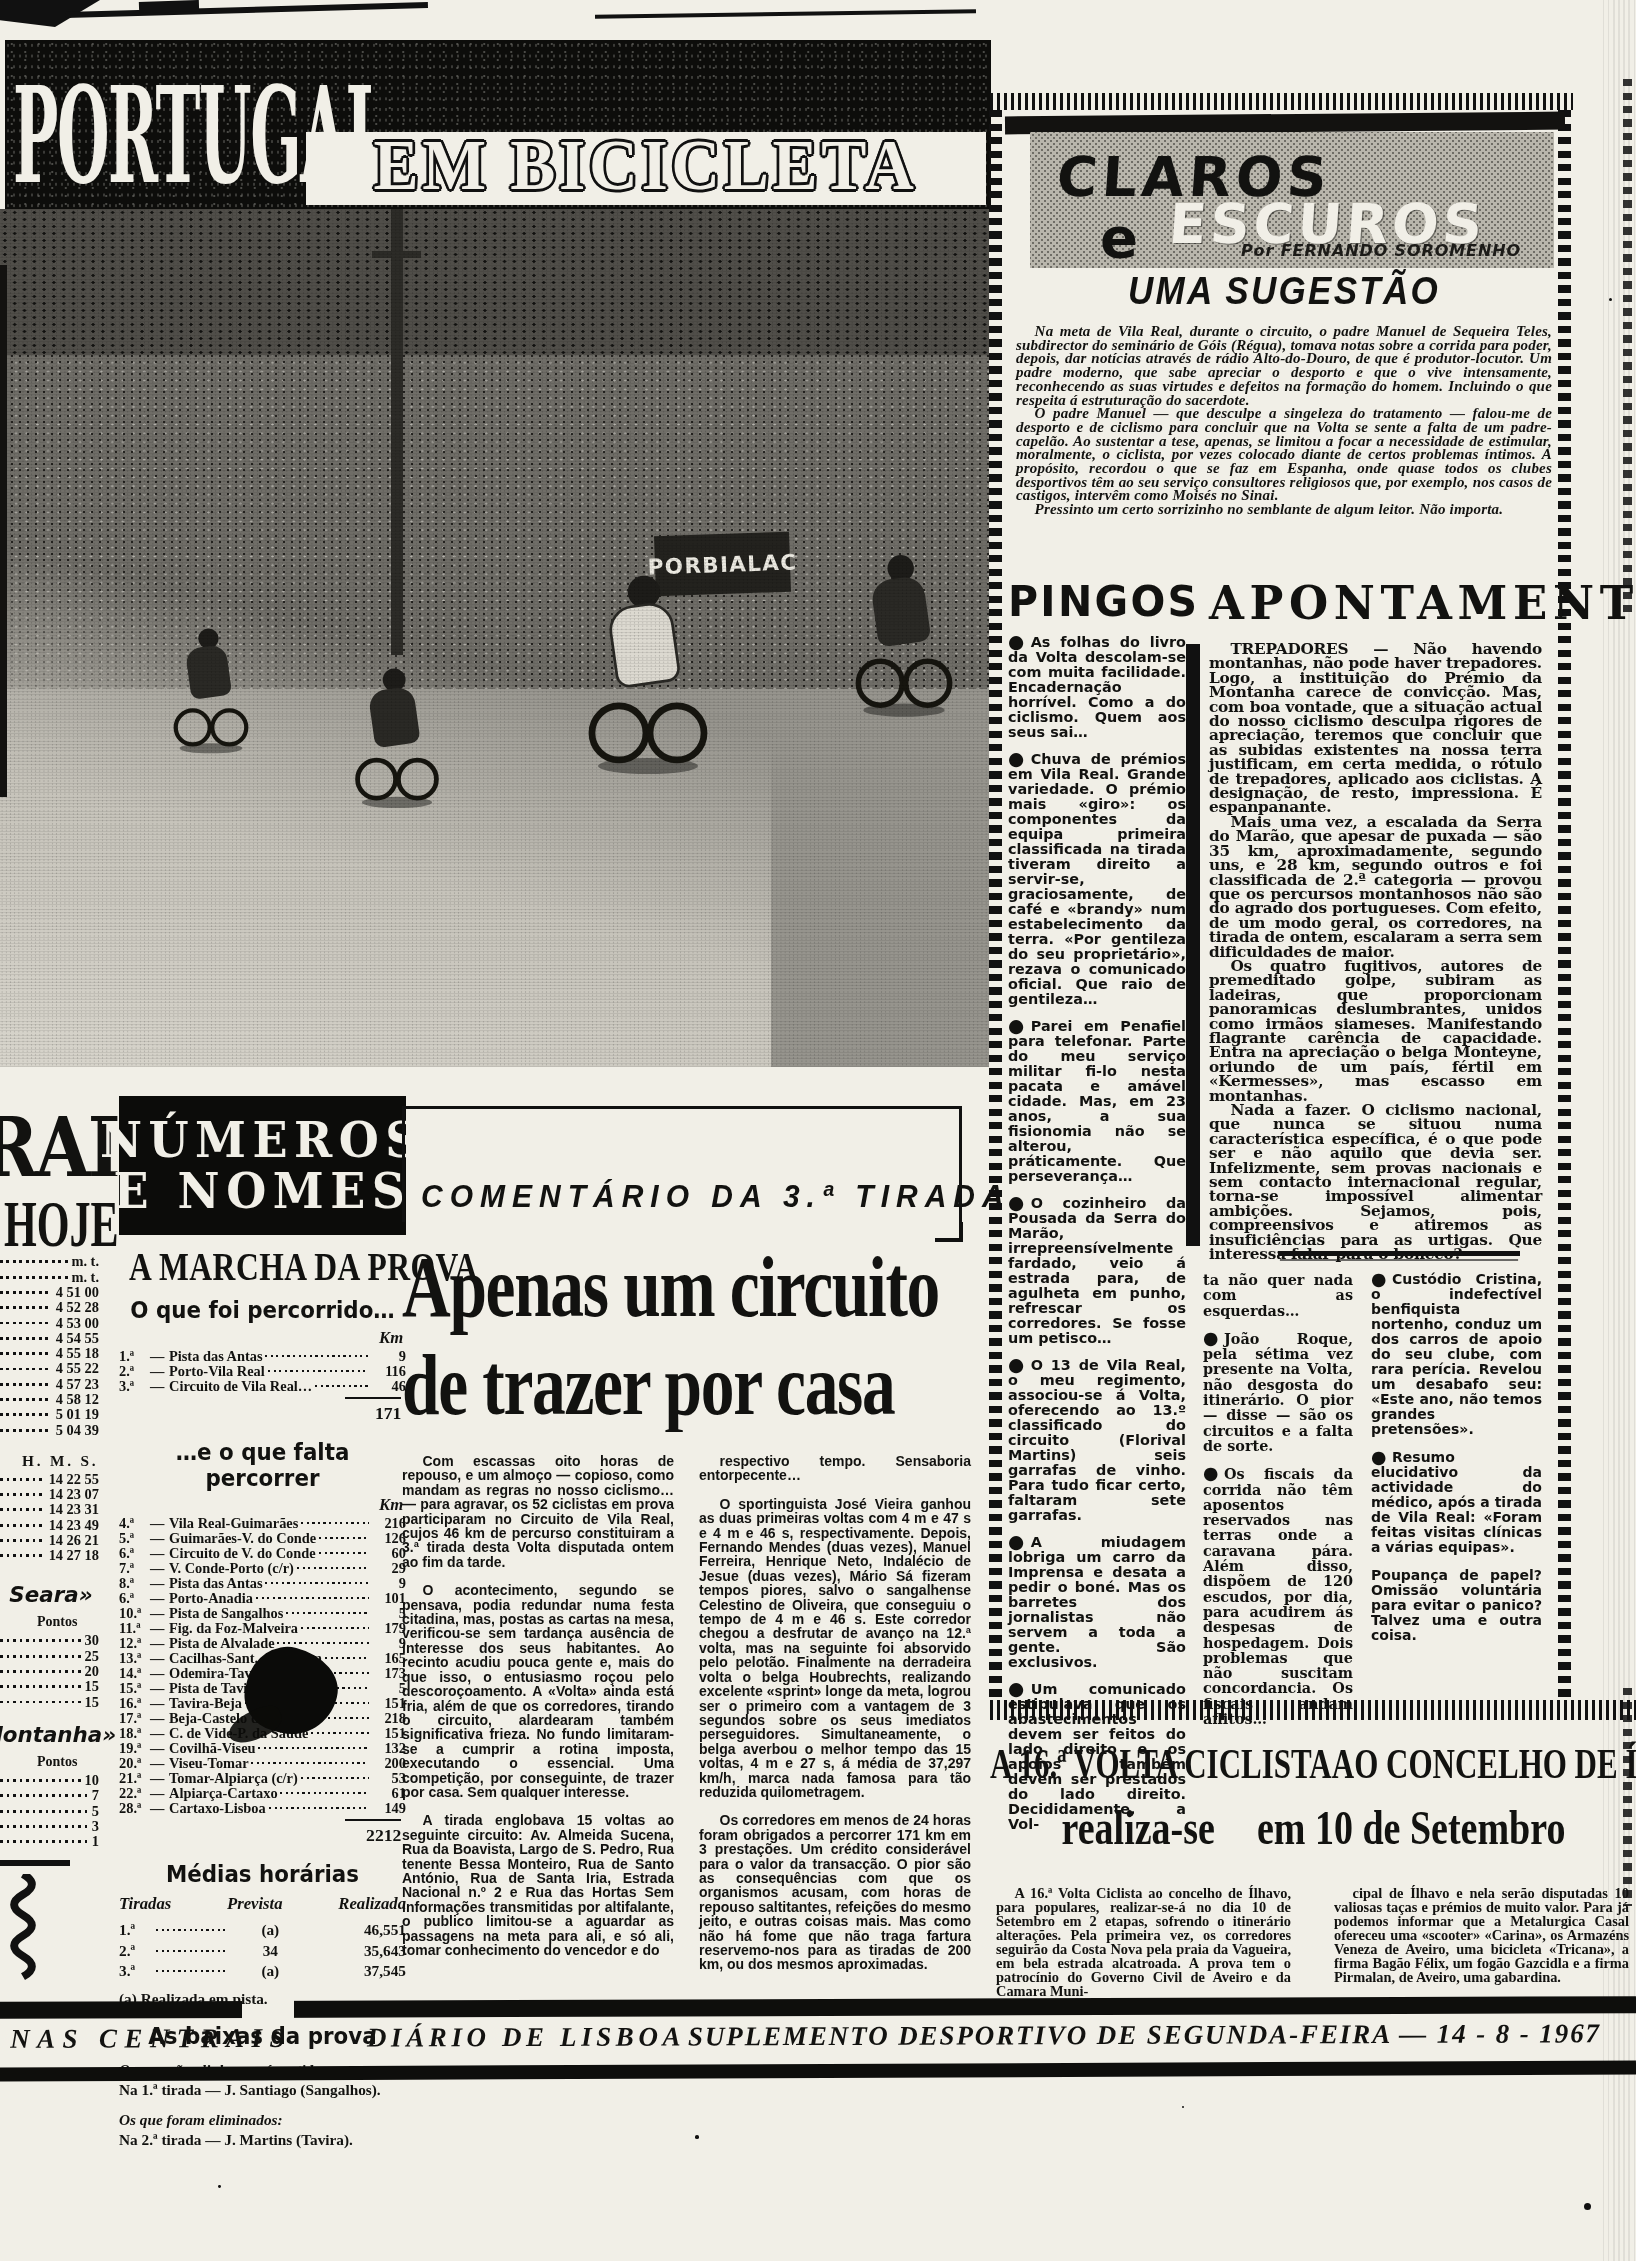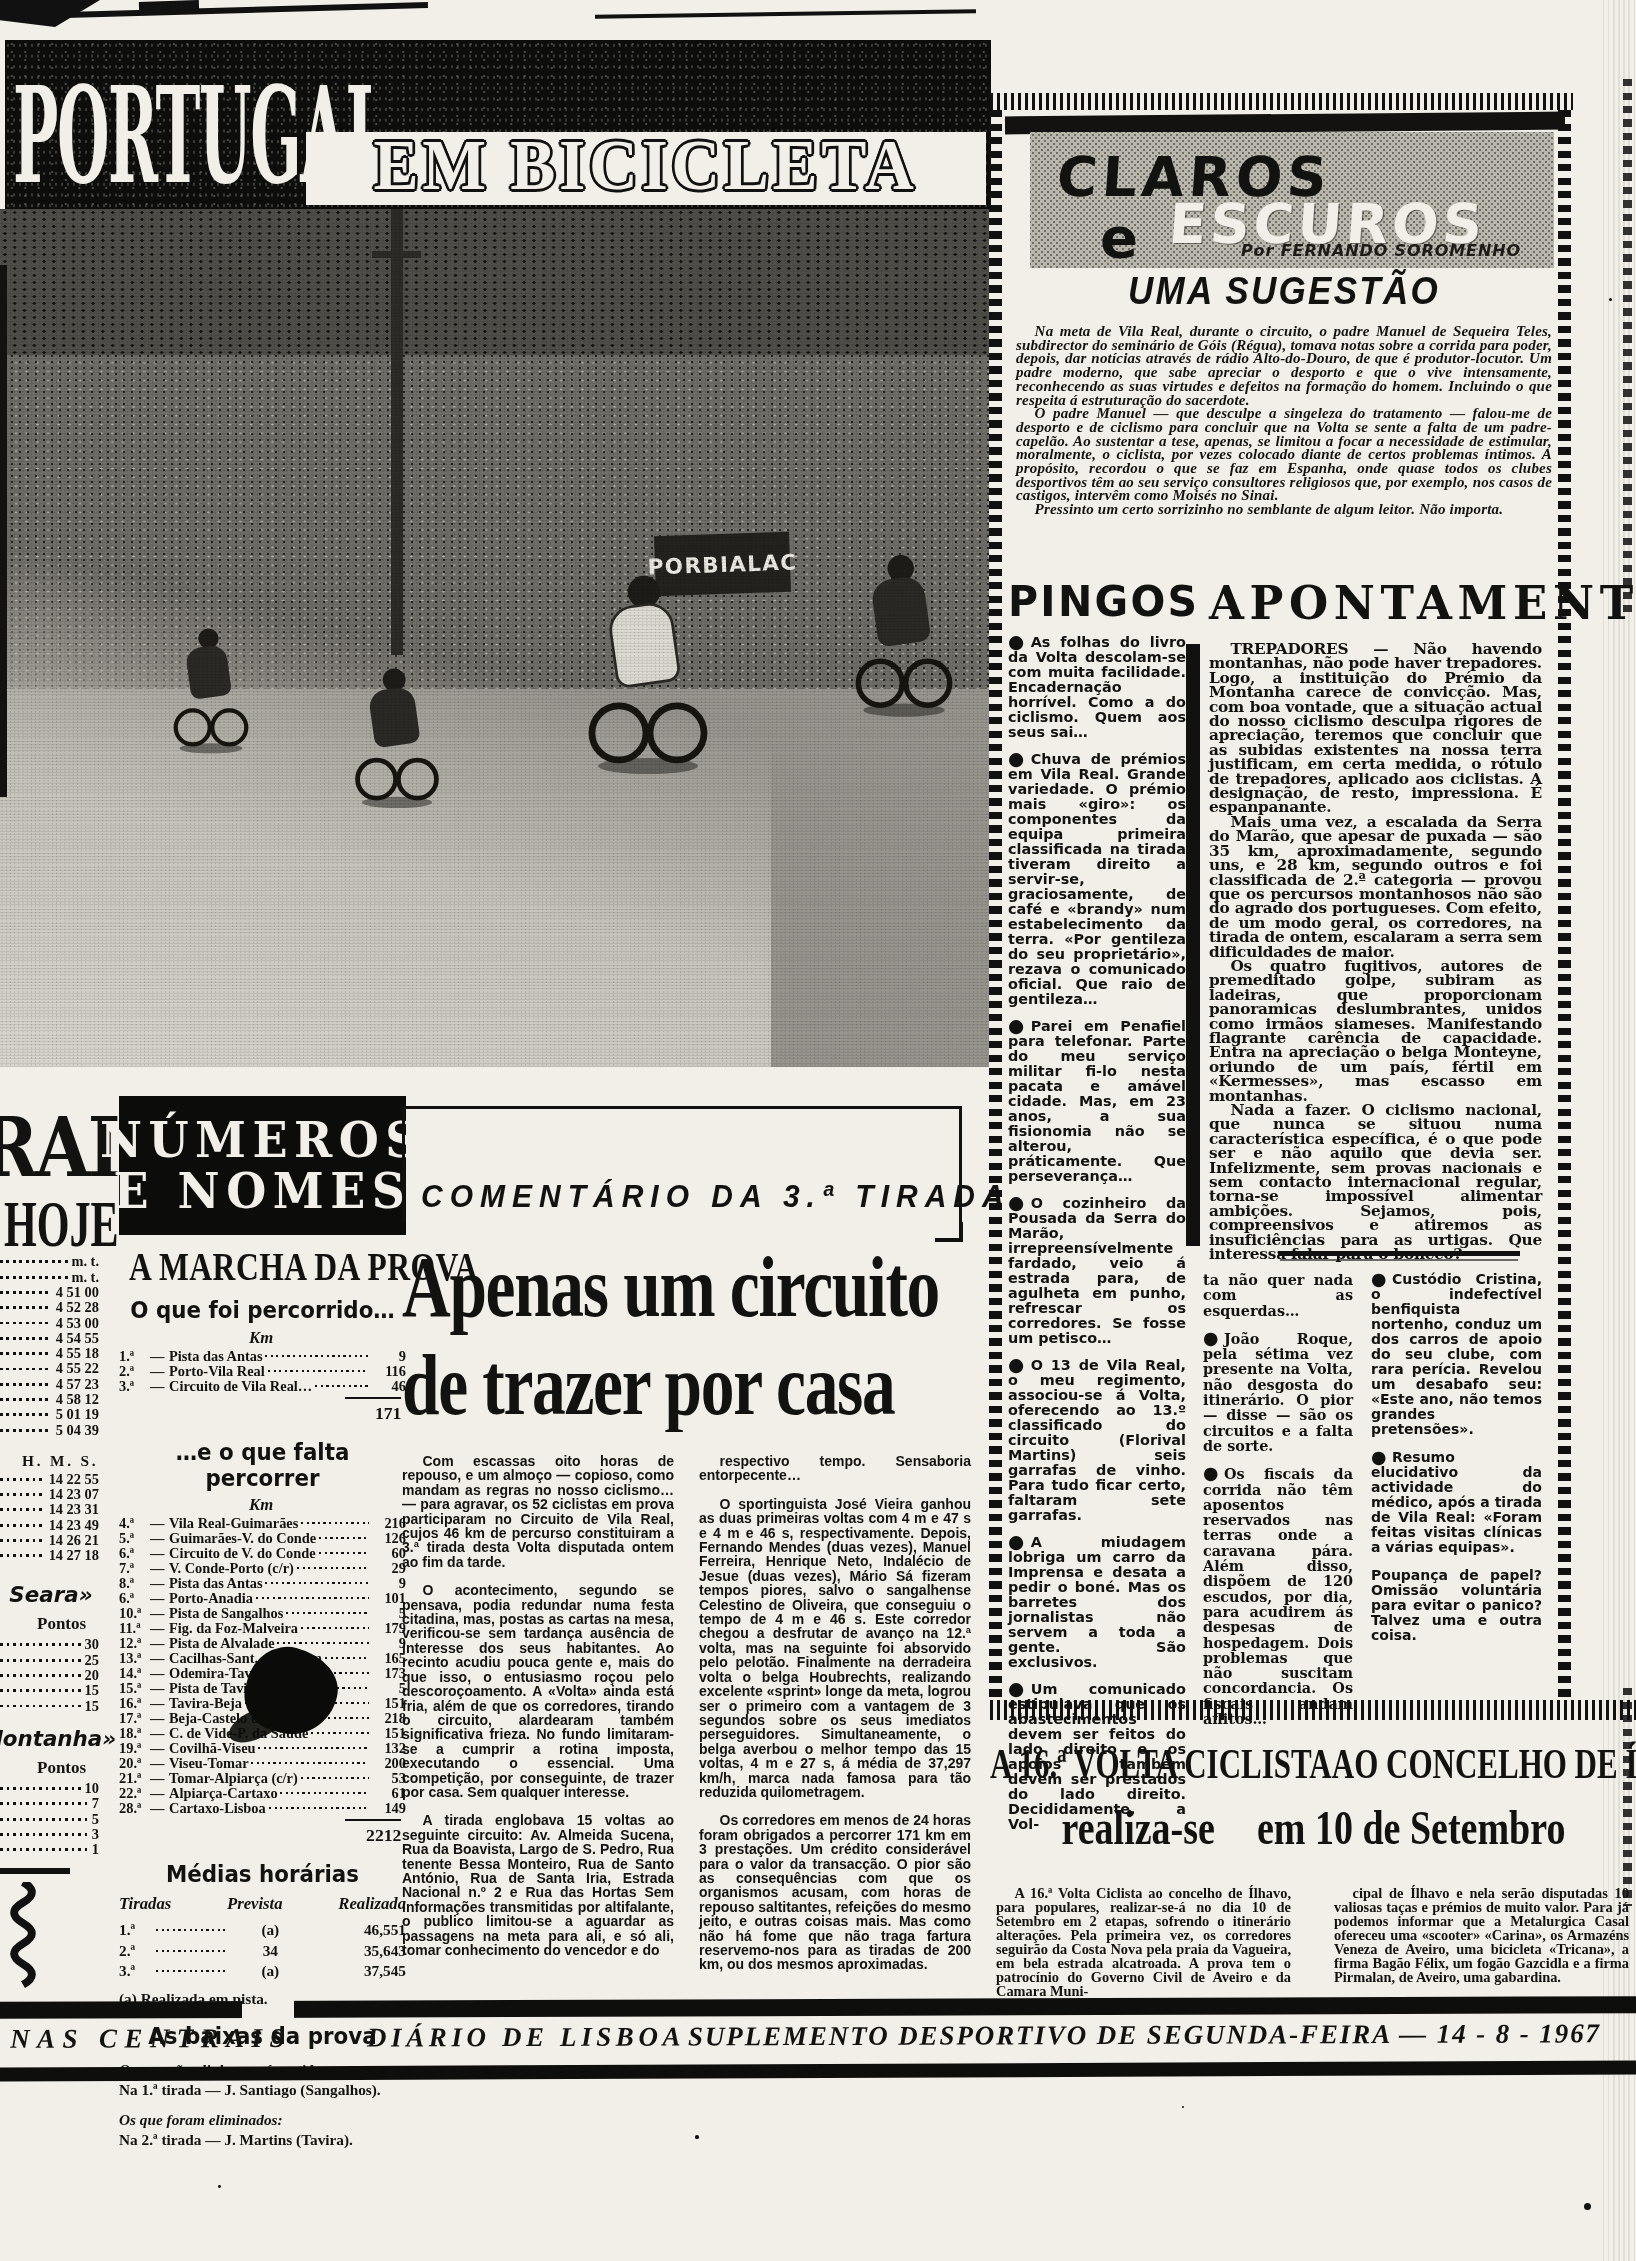--- a/index.html
+++ b/index.html
@@ -65,34 +65,34 @@
   .rail-rais{font-family:"DejaVu Serif",serif;font-weight:bold;font-size:78px;letter-spacing:-2.8px;
      margin-left:-20.5px;transform:scale(.9,1.05);transform-origin:left top;line-height:70px;}
   .rail-hoje{font-family:"Liberation Serif",serif;font-weight:bold;font-size:54px;line-height:50px;
      transform:scale(.78,1.2);transform-origin:left top;margin:13px 0 10.2px 3.7px;}
   .rrow{display:flex;align-items:center;height:15.3px;font-weight:bold;font-size:14.4px;}
   .rrow .lead{flex:1;height:2.8px;margin:0 3.7px 0 0;
      background:repeating-linear-gradient(90deg,#111 0 2.8px,transparent 2.8px 6.5px);align-self:center;}
   .rrow .val{white-space:pre;text-align:center;}
   .rail-hms{font-weight:bold;font-size:15.3px;letter-spacing:2.8px;margin:14px 0 1.9px 22px;white-space:pre;}
   .rail-seara{font-family:"DejaVu Sans",sans-serif;font-weight:bold;font-style:italic;font-size:21.4px;margin:18.6px 0 2.8px 9.3px;}
-  .rail-pontos{font-size:17px;font-weight:bold;margin:7.4px 0 2.8px 37px;}
+  .rail-pontos{font-size:14px;font-weight:bold;margin:7.4px 0 2.8px 37px;}
   .rail-mont{font-family:"DejaVu Sans",sans-serif;font-weight:bold;font-style:italic;font-size:21.4px;margin:12px 0 2.8px -4.6px;}
   .rail-rule{width:70px;height:5.6px;background:#111;margin:11px 0 0 0;}
   .rail-squiggle{margin:8.4px 0 0 1.9px;}
 
   
   .numeros{left:119px;top:1096px;width:287px;}
   .num-banner{background:#0c0c0a;height:139px;display:flex;flex-direction:column;align-items:center;justify-content:center;gap:3.7px;}
   .num-banner div{color:#f1efe7;font-family:"DejaVu Serif",serif;font-weight:bold;font-size:46px;
      letter-spacing:6.5px;line-height:48px;transform:scaleY(1.05);white-space:nowrap;}
   .num-marcha{font-family:"Liberation Serif",serif;font-weight:bold;font-size:34px;text-align:center;
      letter-spacing:0.5px;transform:scale(.93,1.2);transform-origin:center top;margin-top:9.3px;white-space:nowrap;}
   .num-sub{font-family:"DejaVu Sans",sans-serif;font-weight:bold;font-size:21.4px;text-align:center;margin-top:16px;transform:scaleY(1.05);}
-  .num-km{font-style:italic;font-size:16.7px;font-weight:bold;text-align:center;margin:4.6px 2.8px 0.9px 0;}
+  .num-km{font-style:italic;font-size:16.7px;font-weight:bold;text-align:right;margin:4.6px 2.8px 0.9px 0;}
   .strow{display:flex;align-items:baseline;font-size:14.4px;line-height:15px;font-weight:bold;}
   .strow .n{width:31px;white-space:nowrap;}
   .strow .dash{margin-right:4.6px;}
   .strow .t{white-space:nowrap;overflow:hidden;}
   .strow .lead{flex:1;height:2.3px;margin:0 2.8px;align-self:center;
      background:repeating-linear-gradient(90deg,#111 0 2.3px,transparent 2.3px 5.6px);}
   .strow .km{width:34px;text-align:right;}
   .num-total{display:flex;flex-direction:column;align-items:flex-end;margin:3.7px 4.6px 0 0;}
   .num-total .bar{width:56px;border-top:2.3px solid #111;margin-bottom:3.7px;}
   .num-total .v{font-size:17.7px;font-weight:bold;}

